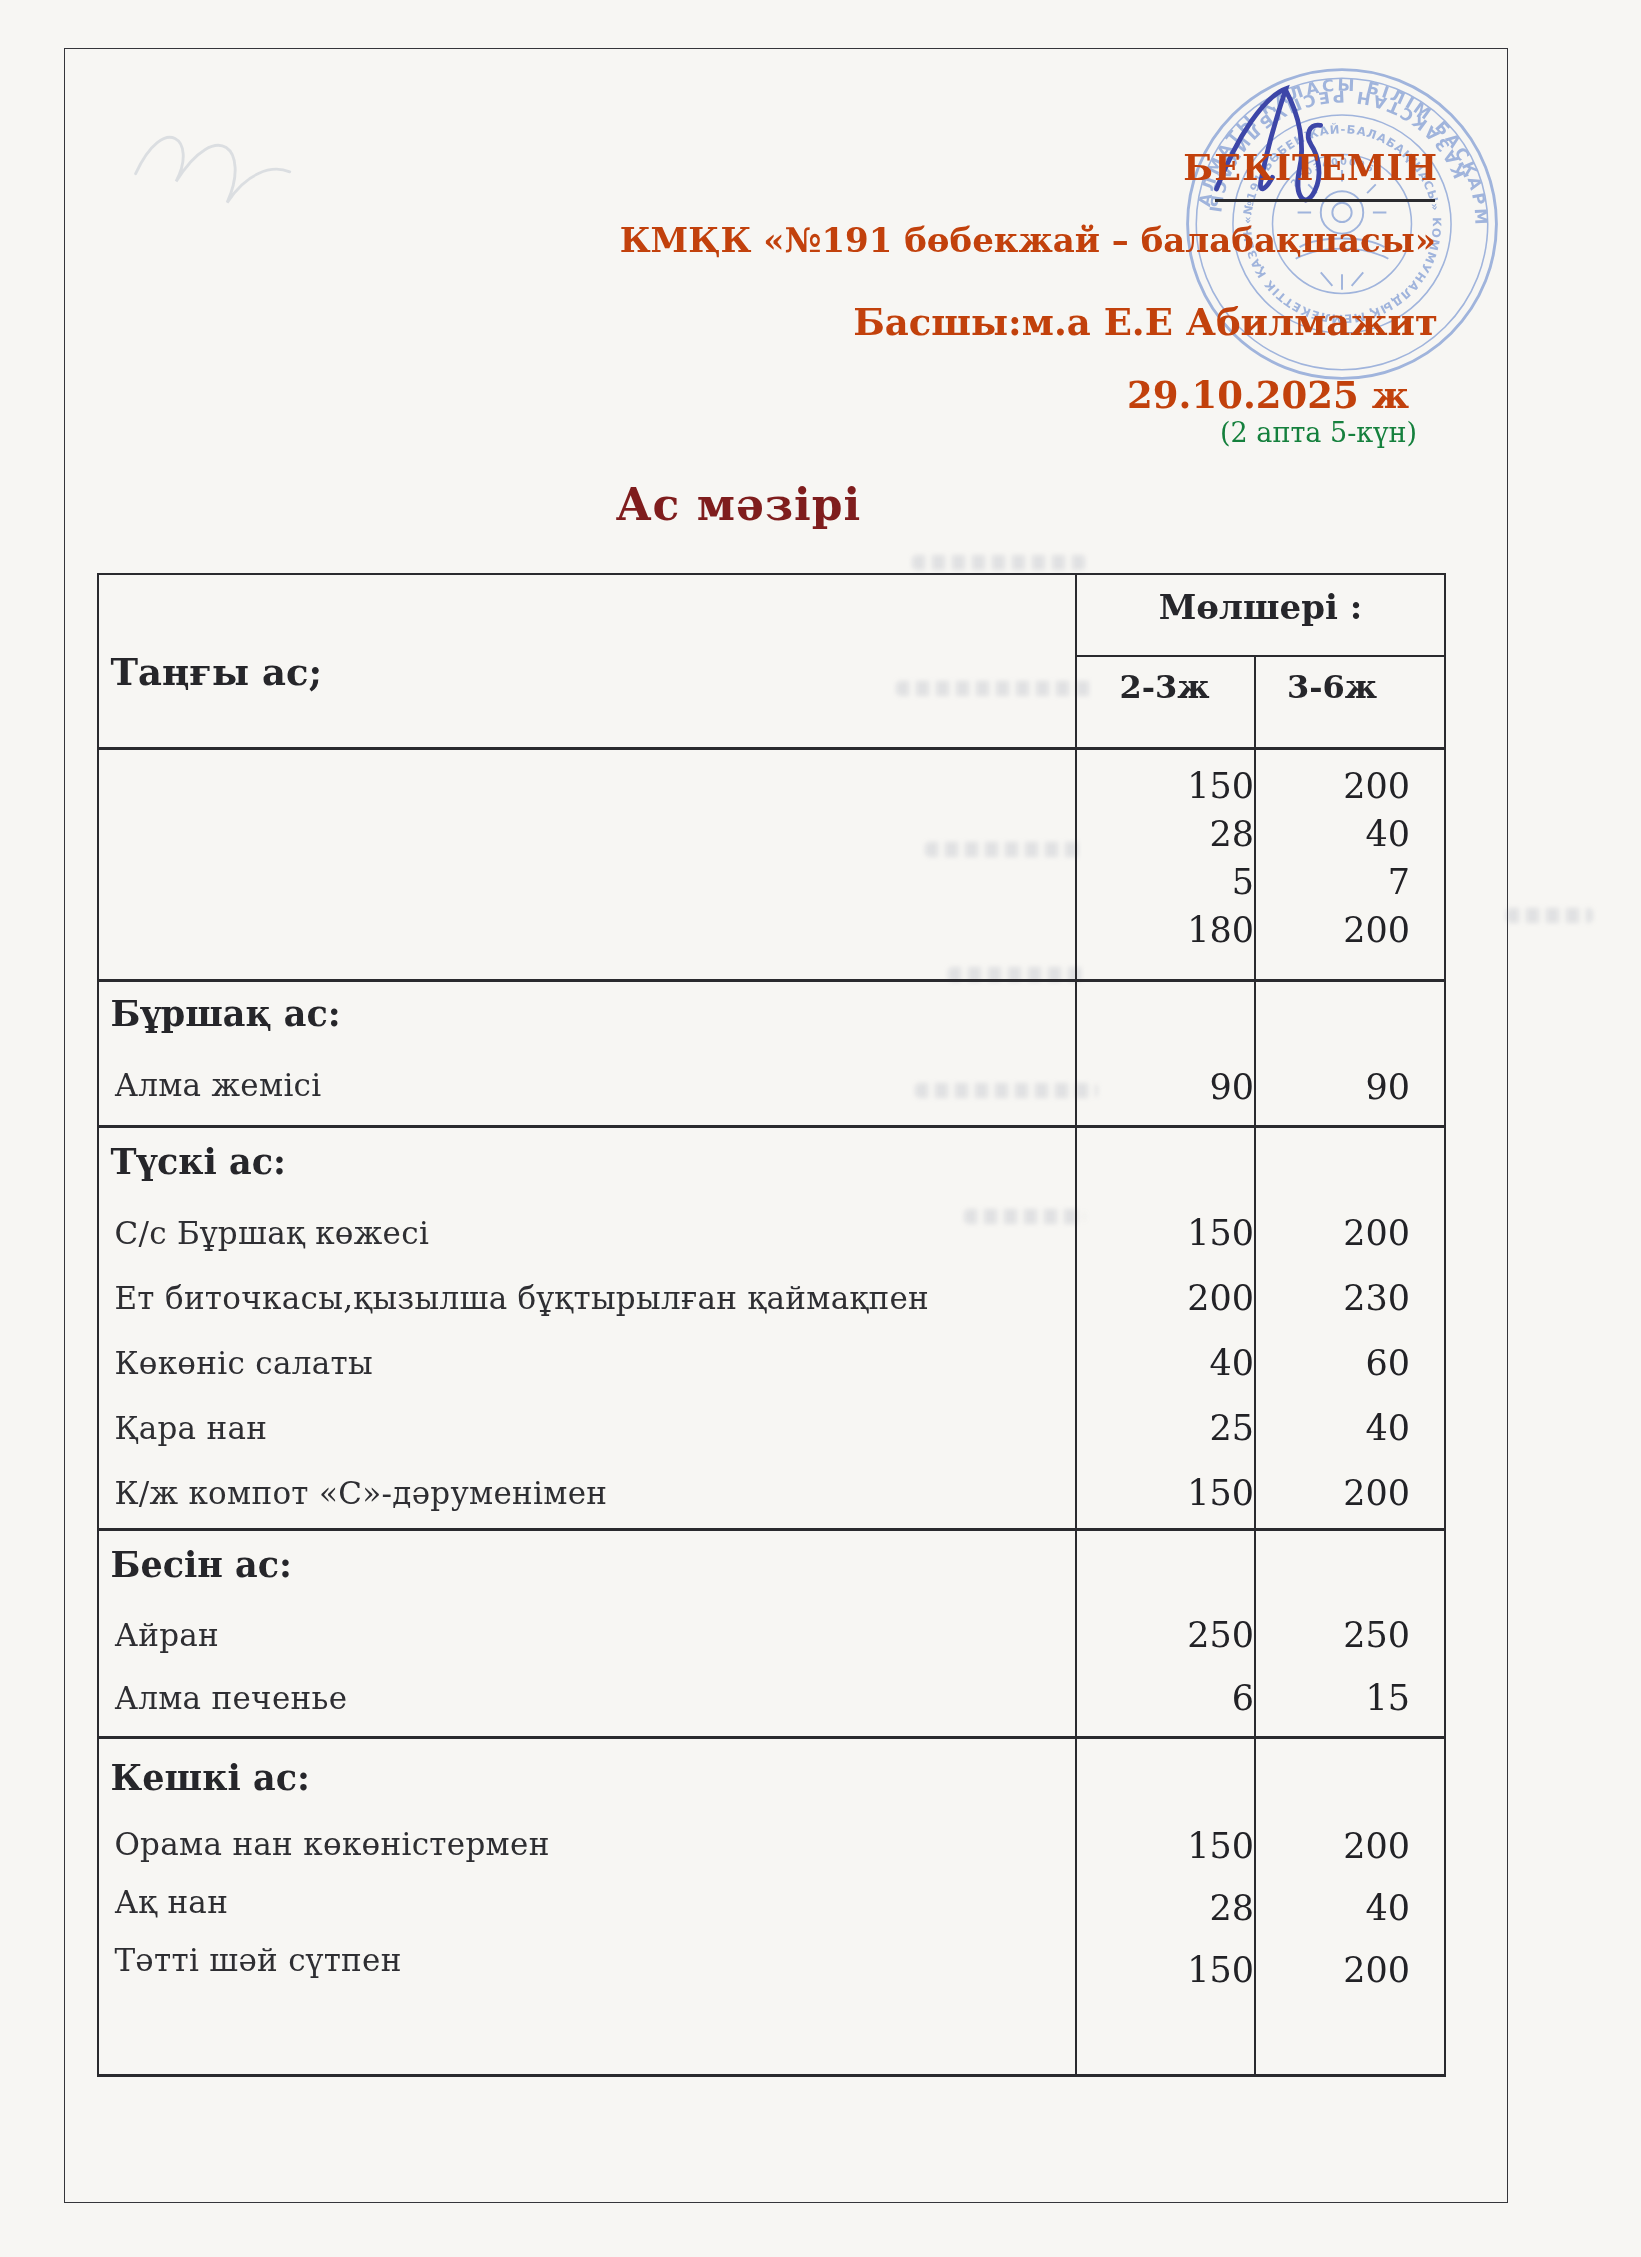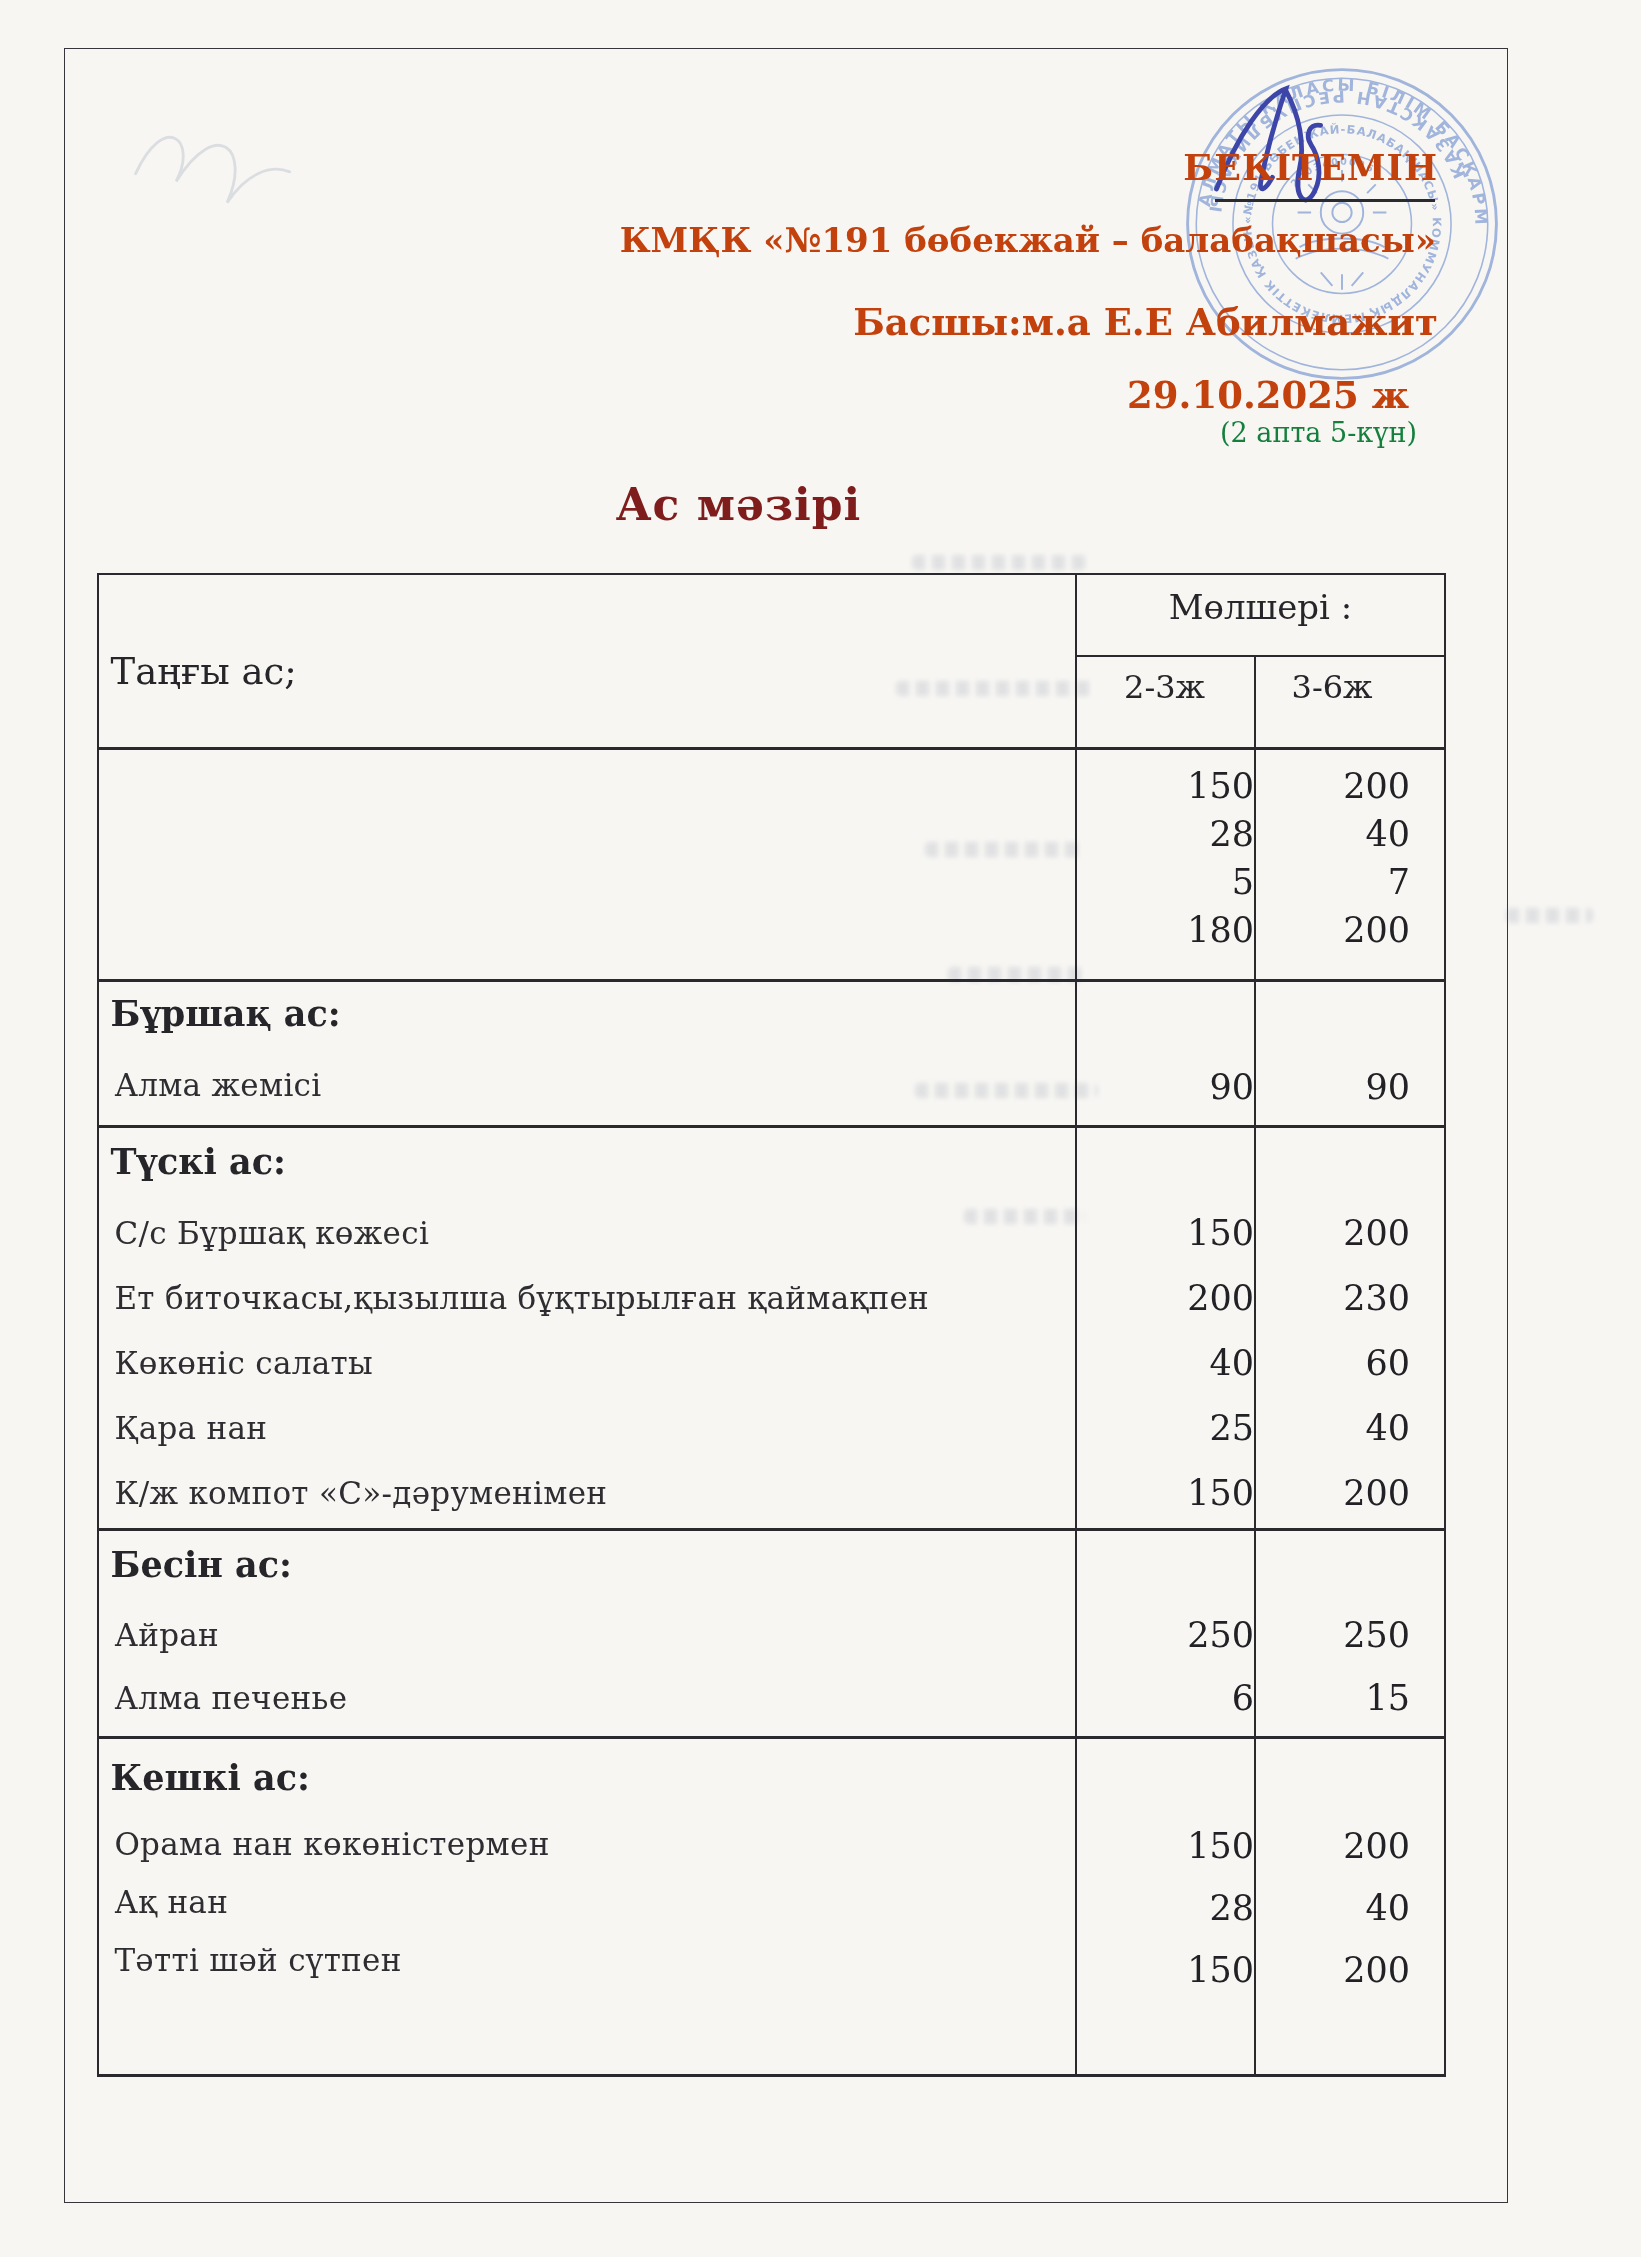--- a/index.html
+++ b/index.html
@@ -34,21 +34,21 @@
   
   .ghost{
     position:absolute;height:15.4px;border-radius:4.8px;filter:blur(2.9px);
     background:repeating-linear-gradient(90deg,rgba(110,120,145,.16) 0 12.6px,rgba(110,120,145,0) 12.6px 20px);
   }
   
   .menu-table{position:absolute;left:97px;top:573px;width:1349px;height:1503px;}
   .tline{position:absolute;background:#2a2a2e;}
   .h{height:1.9px;left:0;width:1349px;}
   .v{width:1.9px;top:0;height:1503px;}
-  .cell-label{position:absolute;font-weight:normal;color:#26262a;}
+  .cell-label{position:absolute;font-weight:bold;color:#26262a;}
   .names{
     position:absolute;left:17.4px;width:946px;white-space:pre-line;
     font-size:31px;color:#2e2e32;letter-spacing:0.3px;
   }
   .vals{
     position:absolute;white-space:pre-line;text-align:right;
     font-size:35px;color:#222226;
   }
   .col2{left:978px;width:179px;}
   .col3{left:1157px;width:156px;}

